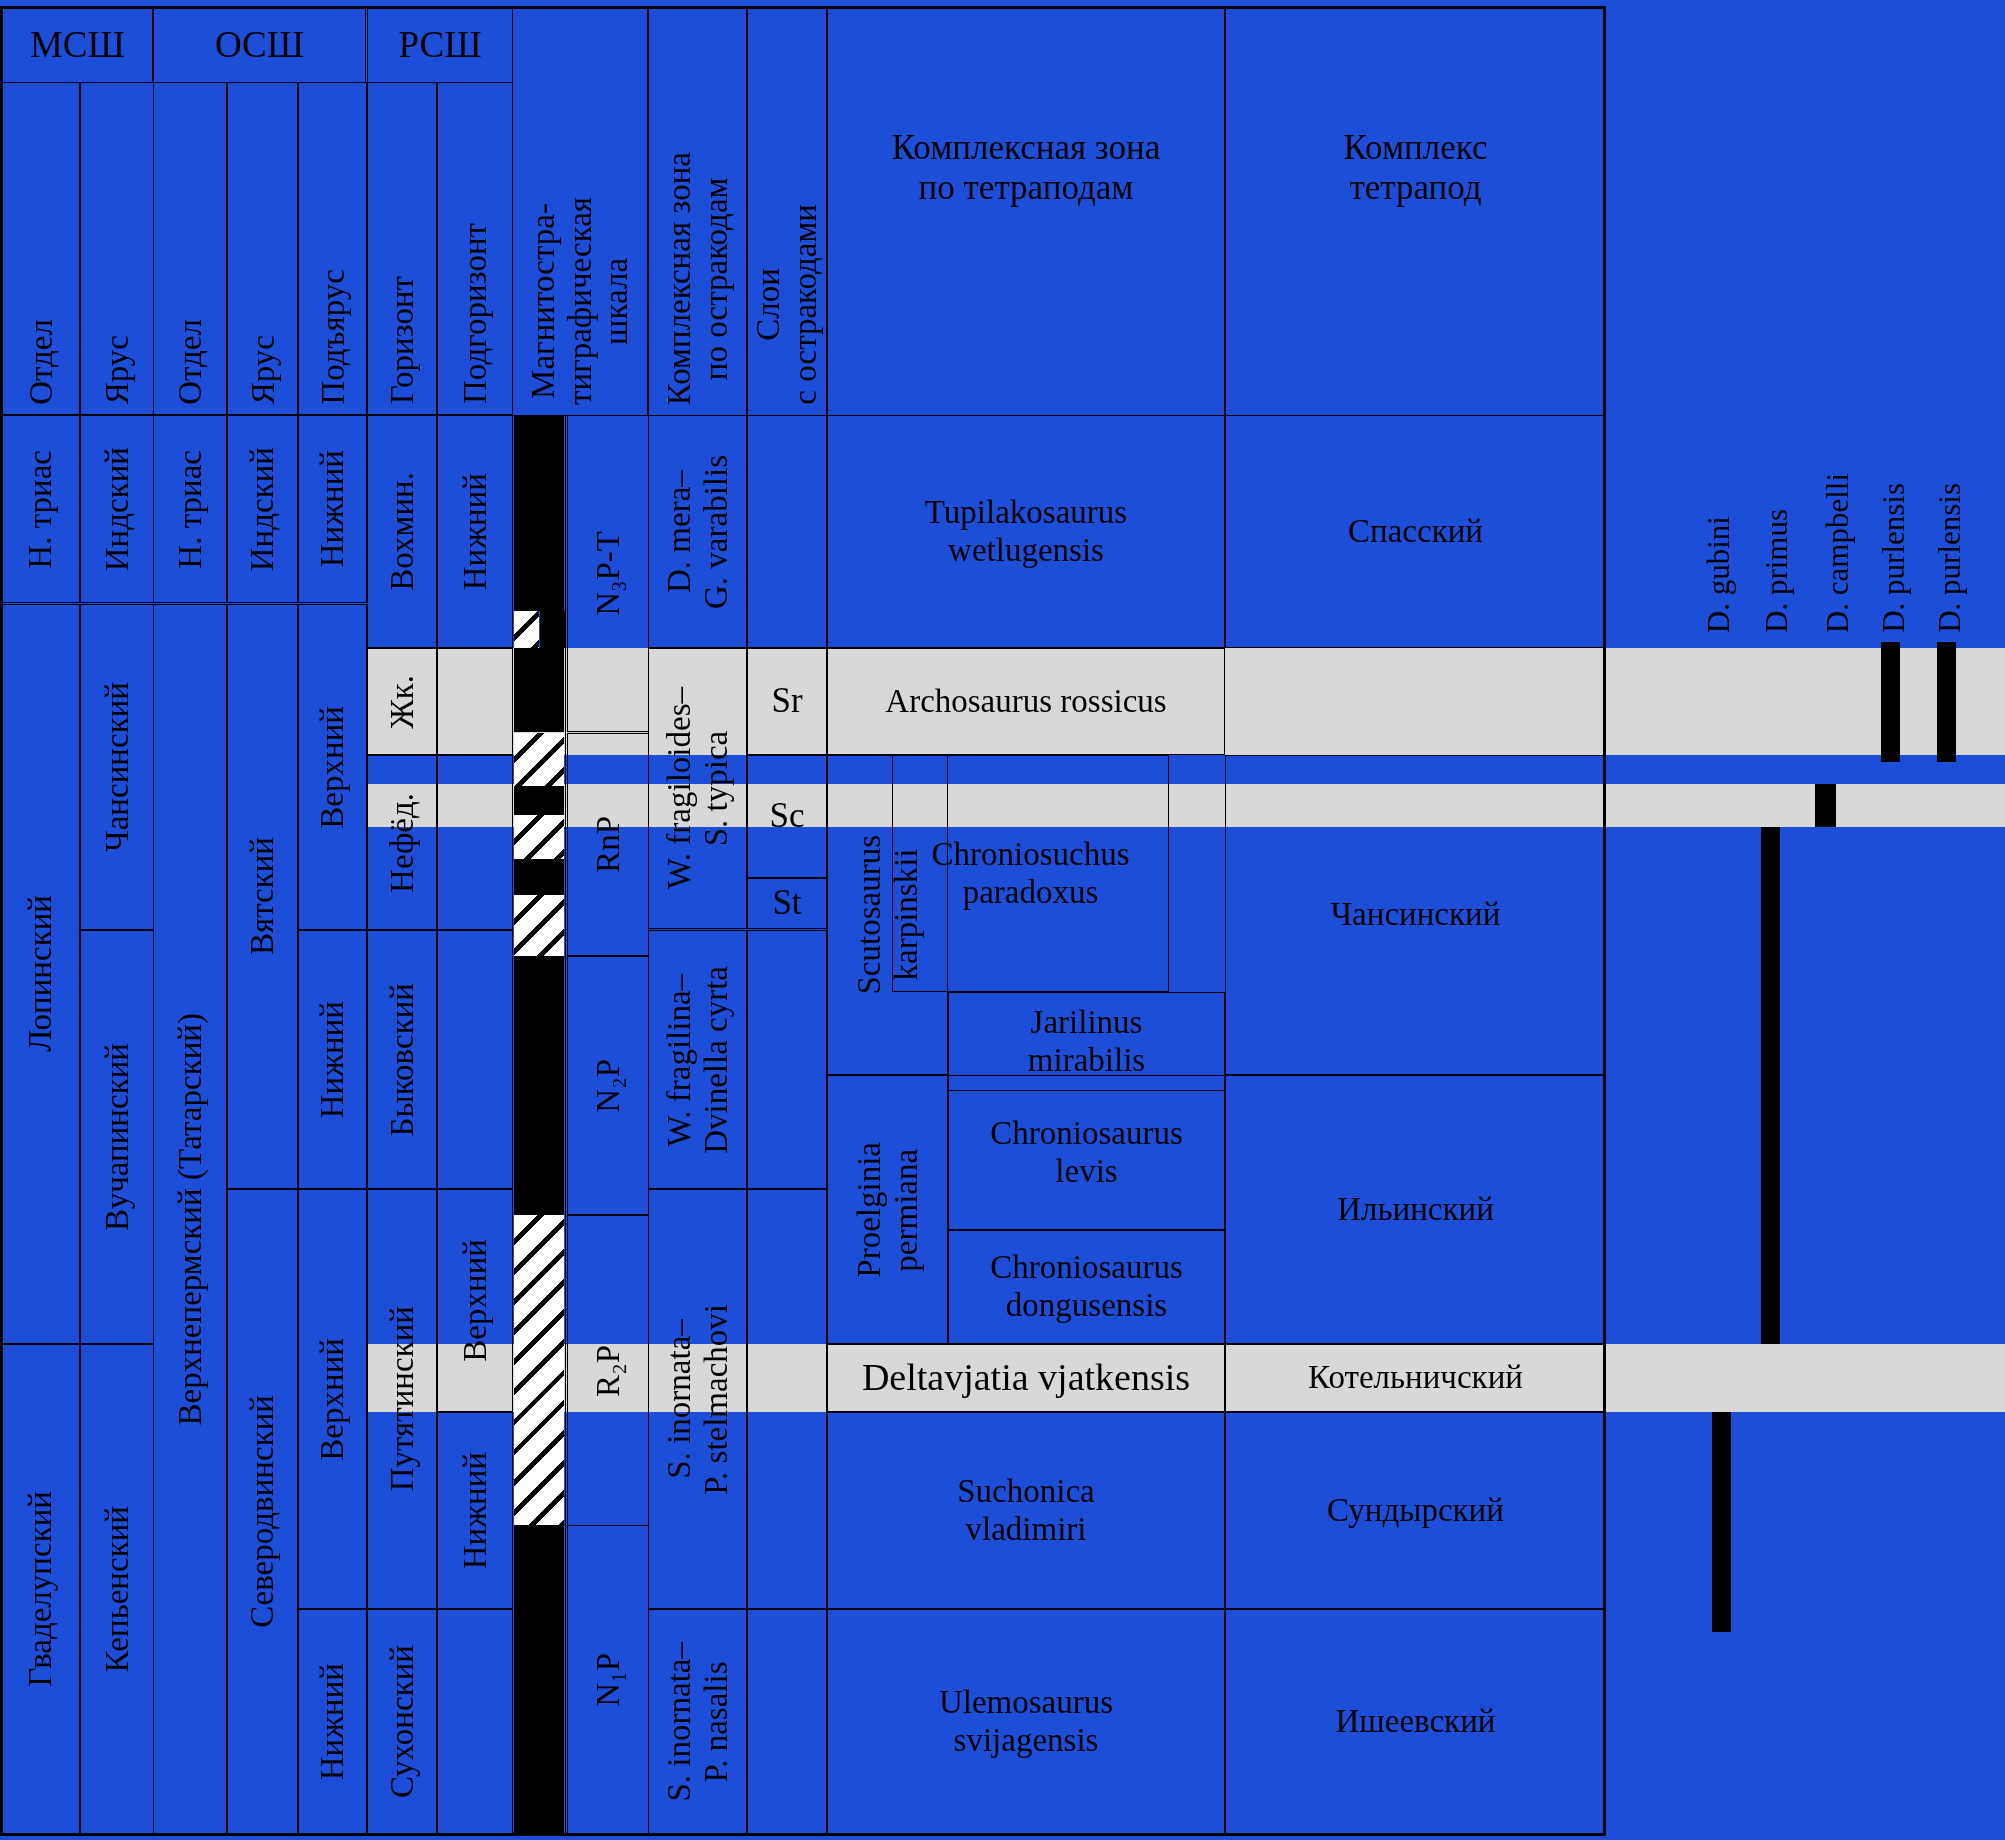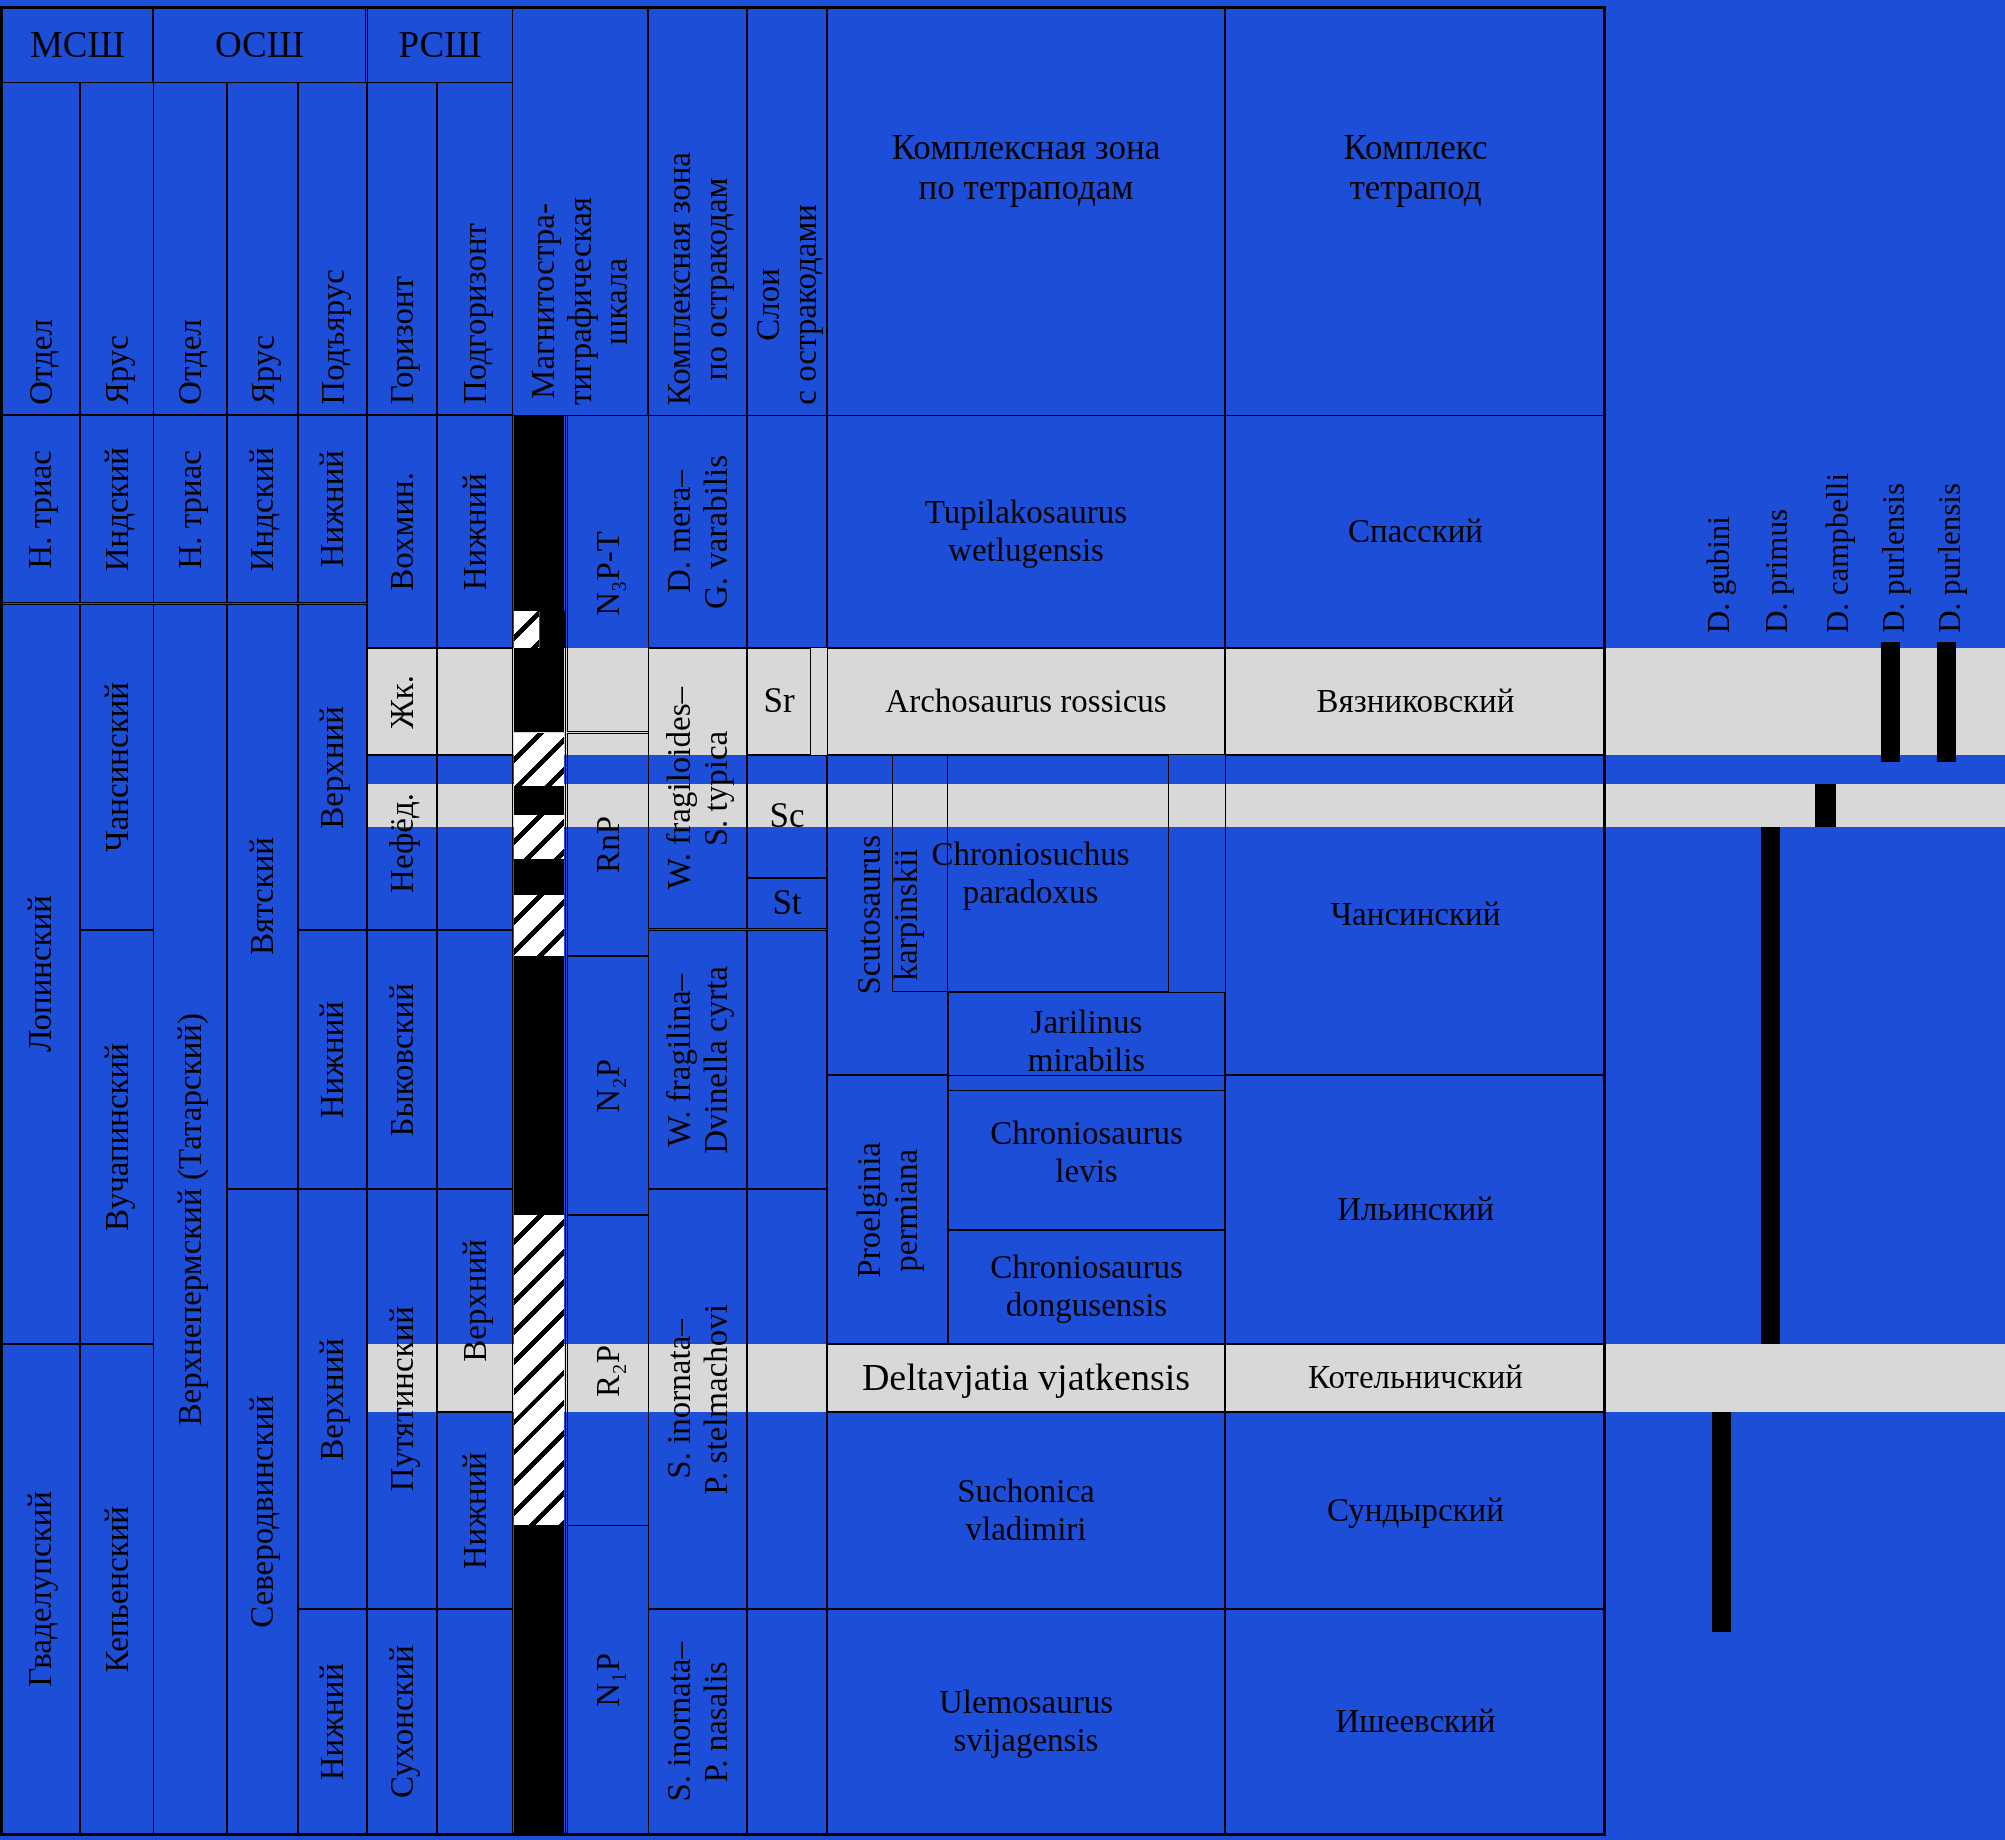--- a/index.html
+++ b/index.html
@@ -207,21 +207,21 @@
       <span class="vtext" style="font-size: 33px;">S. inornata–
 P. stelmachovi</span>
     </div>
     <div class="cell" style="left: 648px; top: 1609px; width: 99px; height: 225px;">
       <span class="vtext" style="font-size: 33px;">S. inornata–
 P. nasalis</span>
     </div>
     <div class="cell" style="left: 747px; top: 415px; width: 80px; height: 233px;">
       <span class="htext"></span>
     </div>
-    <div class="cell" style="left: 747px; top: 648px; width: 64px; height: 107px;">
+    <div class="cell" style="left: 747px; top: 648px; width: 80px; height: 107px;">
       <span class="htext" style="font-size: 35px;">Sr</span>
     </div>
     <div class="cell" style="left: 747px; top: 755px; width: 80px; height: 123px;">
       <span class="htext" style="font-size: 35px;">Sc</span>
     </div>
     <div class="cell" style="left: 747px; top: 878px; width: 80px; height: 51px;">
       <span class="htext" style="font-size: 35px;">St</span>
     </div>
     <div class="cell" style="left: 747px; top: 930px; width: 80px; height: 259px;">
       <span class="htext"></span>
@@ -269,23 +269,20 @@
     <div class="cell" style="left: 827px; top: 1412px; width: 398px; height: 197px;">
       <span class="htext" style="font-size: 33px;">Suchonica
 vladimiri</span>
     </div>
     <div class="cell" style="left: 827px; top: 1609px; width: 398px; height: 225px;">
       <span class="htext" style="font-size: 33px;">Ulemosaurus
 svijagensis</span>
     </div>
     <div class="cell" style="left: 1225px; top: 415px; width: 381px; height: 233px;">
       <span class="htext" style="font-size: 33px;">Спасский</span>
-    </div>
-    <div class="cell" style="left: 1225px; top: 648px; width: 381px; height: 107px;">
-      <span class="htext" style="font-size: 33px;">Вязниковский</span>
     </div>
     <div class="cell" style="left: 1225px; top: 755px; width: 381px; height: 320px;">
       <span class="htext" style="font-size: 33px;">Чансинский</span>
     </div>
     <div class="cell" style="left: 1225px; top: 1075px; width: 381px; height: 269px;">
       <span class="htext" style="font-size: 33px;">Ильинский</span>
     </div>
     <div class="cell" style="left: 1225px; top: 1344px; width: 381px; height: 68px;">
       <span class="htext" style="font-size: 33px;">Котельничский</span>
     </div>

